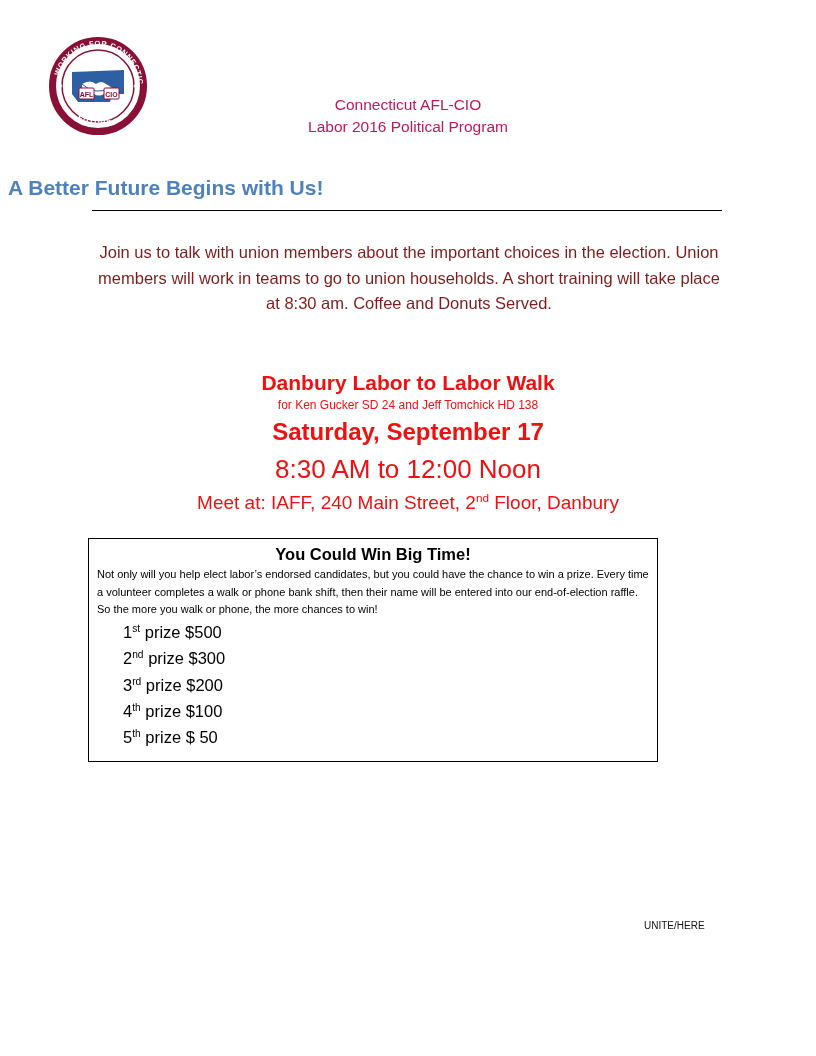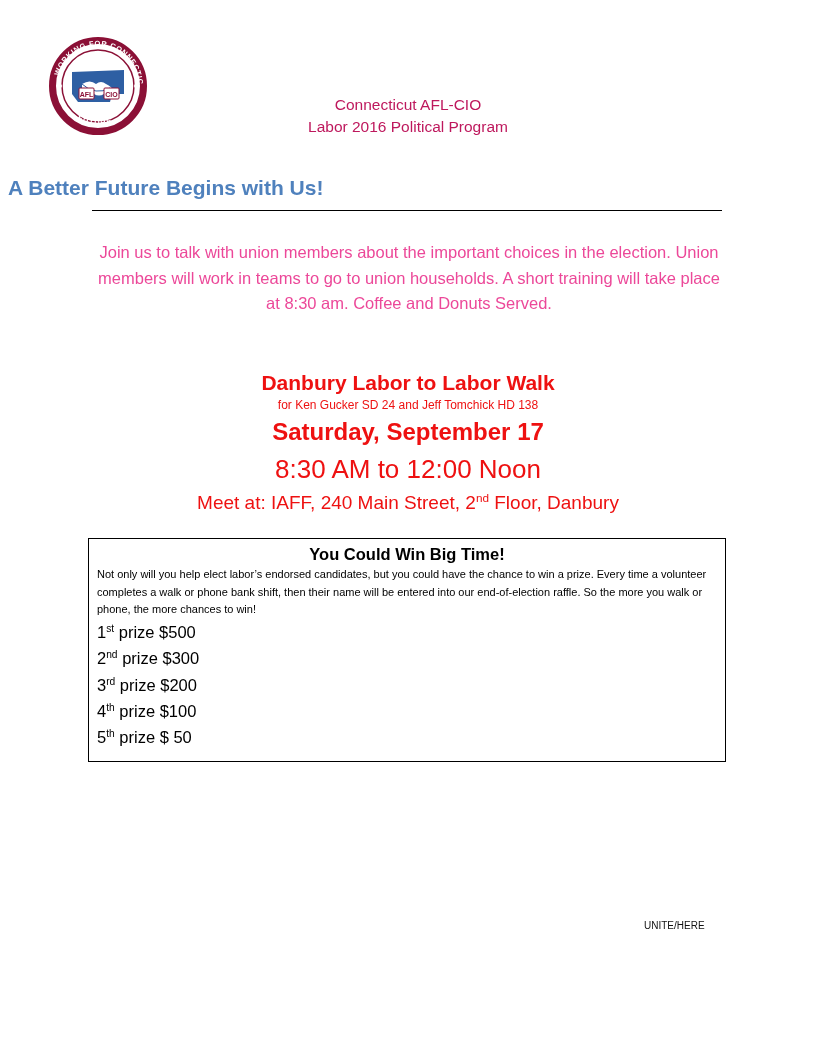--- a/index.html
+++ b/index.html
@@ -67,21 +67,21 @@
 
   
   .intro {
     position: absolute;
     left: 92px;
     top: 240px;
     width: 634px;
     text-align: center;
     font-size: 16.5px;
     line-height: 1.55;
-    color: #ec4899;
+    color: #7f1d1d;
   }
 
   
   .event {
     position: absolute;
     left: 40px;
     top: 352px;
     width: 736px;
     text-align: center;
     color: #ee1111;
@@ -113,38 +113,39 @@
     font-size: 0.62em;
     vertical-align: super;
     line-height: 0;
   }
 
   
   .prize-box {
     position: absolute;
     left: 88px;
     top: 538px;
-    width: 638px;
+    width: 570px;
     border: 1px solid #000000;
     padding: 6px 8px 10px 8px;
     box-sizing: border-box;
   }
   .prize-title {
     text-align: center;
     font-size: 16.5px;
     font-weight: bold;
     margin-bottom: 2px;
   }
   .prize-body {
     font-size: 11px;
     line-height: 1.6;
   }
   .prize-line {
     font-size: 16.5px;
     line-height: 1.6;
+    margin-left: 26px;
   }
 
   
   .footer-contact {
     position: absolute;
     left: 92px;
     top: 918px;
     font-size: 12.5px;
     color: #111111;
   }

